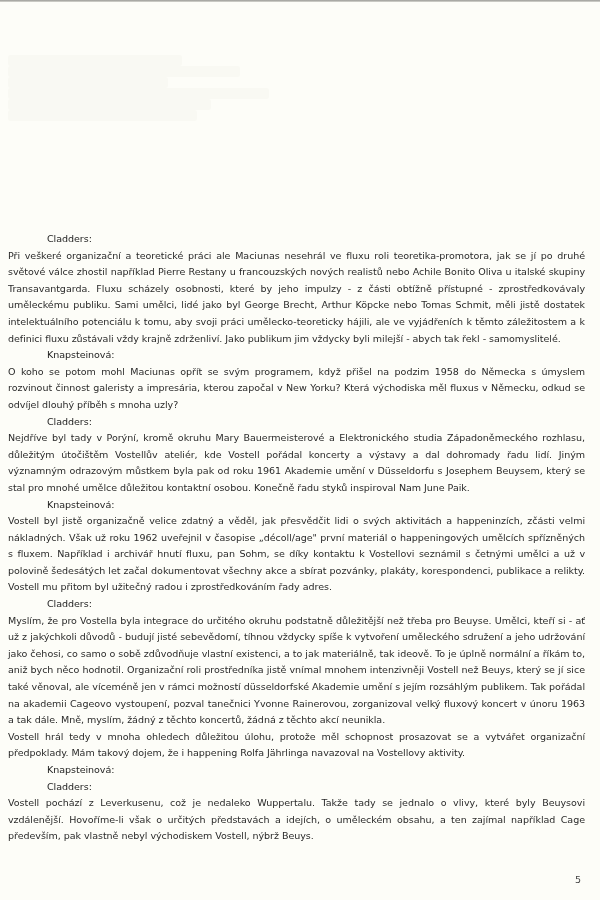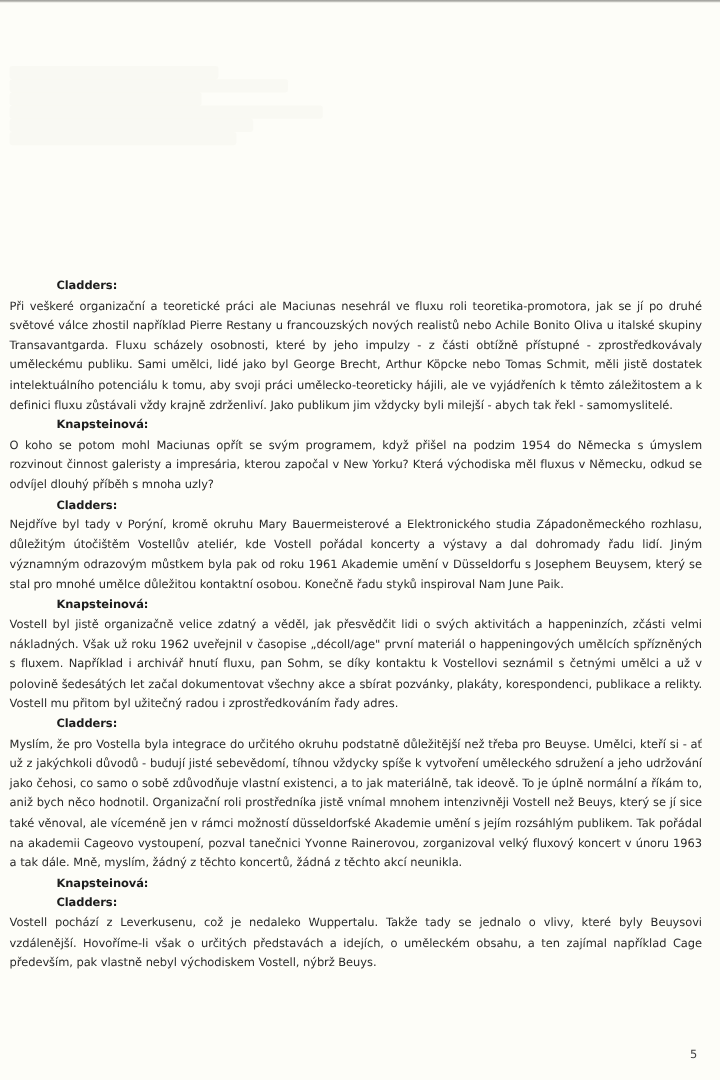--- a/index.html
+++ b/index.html
@@ -21,21 +21,21 @@
     height: 11px; margin-bottom: 0; border-radius: 2px;
     background: rgba(200,200,190,0.08);
   }
   .content {
     position: absolute; left: 8px; top: 231px; width: 577px;
     font-size: 9.55px; line-height: 16.6px;
     text-align: justify;
     letter-spacing: -0.05px;
   }
   .speaker {
-    font-weight: bold;
+    font-weight: normal;
     padding-left: 39px;
     color: #1e1e1e;
     text-align: left;
   }
   .para { margin: 0; }
   .page-number {
     position: absolute; left: 575px; top: 874px;
     font-size: 9.5px; color: #444;
   }
 </style>
@@ -51,30 +51,31 @@
   <div style="width:90%"></div>
     <div style="width:70%"></div>
     <div style="width:65%"></div>
 </div>
 
 <div class="content">
   <div class="speaker">Cladders:</div>
   <p class="para">Při veškeré organizační a teoretické práci ale Maciunas nesehrál ve fluxu roli teoretika-promotora, jak se jí po druhé světové válce zhostil například Pierre Restany u francouzských nových realistů nebo Achile Bonito Oliva u italské skupiny Transavantgarda. Fluxu scházely osobnosti, které by jeho impulzy - z části obtížně přístupné - zprostředkovávaly uměleckému publiku. Sami umělci, lidé jako byl George Brecht, Arthur Köpcke nebo Tomas Schmit, měli jistě dostatek intelektuálního potenciálu k tomu, aby svoji práci umělecko-teoreticky hájili, ale ve vyjádřeních k těmto záležitostem a k definici fluxu zůstávali vždy krajně zdrženliví. Jako publikum jim vždycky byli milejší - abych tak řekl - samomyslitelé.</p>
 
   <div class="speaker">Knapsteinová:</div>
-  <p class="para">O koho se potom mohl Maciunas opřít se svým programem, když přišel na podzim 1954 do Německa s úmyslem rozvinout činnost galeristy a impresária, kterou započal v New Yorku?  Která východiska měl fluxus v Německu, odkud se odvíjel dlouhý příběh s mnoha uzly?</p>
+  <p class="para">O koho se potom mohl Maciunas opřít se svým programem, když přišel na podzim 1958 do Německa s úmyslem rozvinout činnost galeristy a impresária, kterou započal v New Yorku?  Která východiska měl fluxus v Německu, odkud se odvíjel dlouhý příběh s mnoha uzly?</p>
 
   <div class="speaker">Cladders:</div>
   <p class="para">Nejdříve byl tady v Porýní, kromě okruhu Mary Bauermeisterové a Elektronického studia Západoněmeckého rozhlasu, důležitým útočištěm Vostellův ateliér, kde Vostell pořádal koncerty a výstavy a dal dohromady řadu lidí. Jiným významným odrazovým můstkem byla pak od roku 1961 Akademie umění v Düsseldorfu s Josephem Beuysem, který se stal pro mnohé umělce důležitou kontaktní osobou. Konečně řadu styků inspiroval Nam June Paik.</p>
 
   <div class="speaker">Knapsteinová:</div>
   <p class="para">Vostell byl jistě organizačně velice zdatný a věděl, jak přesvědčit lidi o svých aktivitách a happeninzích, zčásti velmi nákladných. Však už roku 1962 uveřejnil v časopise „décoll/age" první materiál o happeningových umělcích spřízněných s fluxem. Například i archivář hnutí fluxu, pan Sohm, se díky kontaktu k Vostellovi seznámil s četnými umělci a už v polovině šedesátých let začal dokumentovat všechny akce a sbírat pozvánky, plakáty, korespondenci, publikace a relikty. Vostell mu přitom byl užitečný radou i zprostředkováním řady adres.</p>
 
   <div class="speaker">Cladders:</div>
   <p class="para">Myslím, že pro Vostella byla integrace do určitého okruhu podstatně důležitější než třeba pro Beuyse. Umělci, kteří si - ať už z jakýchkoli důvodů - budují jisté sebevědomí, tíhnou vždycky spíše k vytvoření uměleckého sdružení a jeho udržování jako čehosi, co samo o sobě zdůvodňuje vlastní existenci, a to jak materiálně, tak ideově. To je úplně normální a říkám to, aniž bych něco hodnotil. Organizační roli prostředníka jistě vnímal mnohem intenzivněji Vostell než Beuys, který se jí sice také věnoval, ale víceméně jen v rámci možností düsseldorfské Akademie umění s jejím rozsáhlým publikem. Tak pořádal na akademii Cageovo vystoupení, pozval tanečnici Yvonne Rainerovou, zorganizoval velký fluxový koncert v únoru 1963 a tak dále. Mně, myslím, žádný z těchto koncertů, žádná z těchto akcí neunikla.</p>
+  <p class="para">Vostell hrál tedy v mnoha ohledech důležitou úlohu, protože měl schopnost prosazovat se a vytvářet organizační předpoklady. Mám takový dojem, že i happening Rolfa Jährlinga navazoval na Vostellovy aktivity.</p>
 
   <div class="speaker">Knapsteinová:</div>
 
   <div class="speaker">Cladders:</div>
   <p class="para">Vostell pochází z Leverkusenu, což je nedaleko Wuppertalu. Takže tady se jednalo o vlivy, které byly Beuysovi vzdálenější. Hovoříme-li však o určitých představách a idejích, o uměleckém obsahu, a ten zajímal například Cage především, pak vlastně nebyl východiskem Vostell, nýbrž Beuys.</p>
 </div>
 
 <div class="page-number">5</div>
 
 </body></html>

